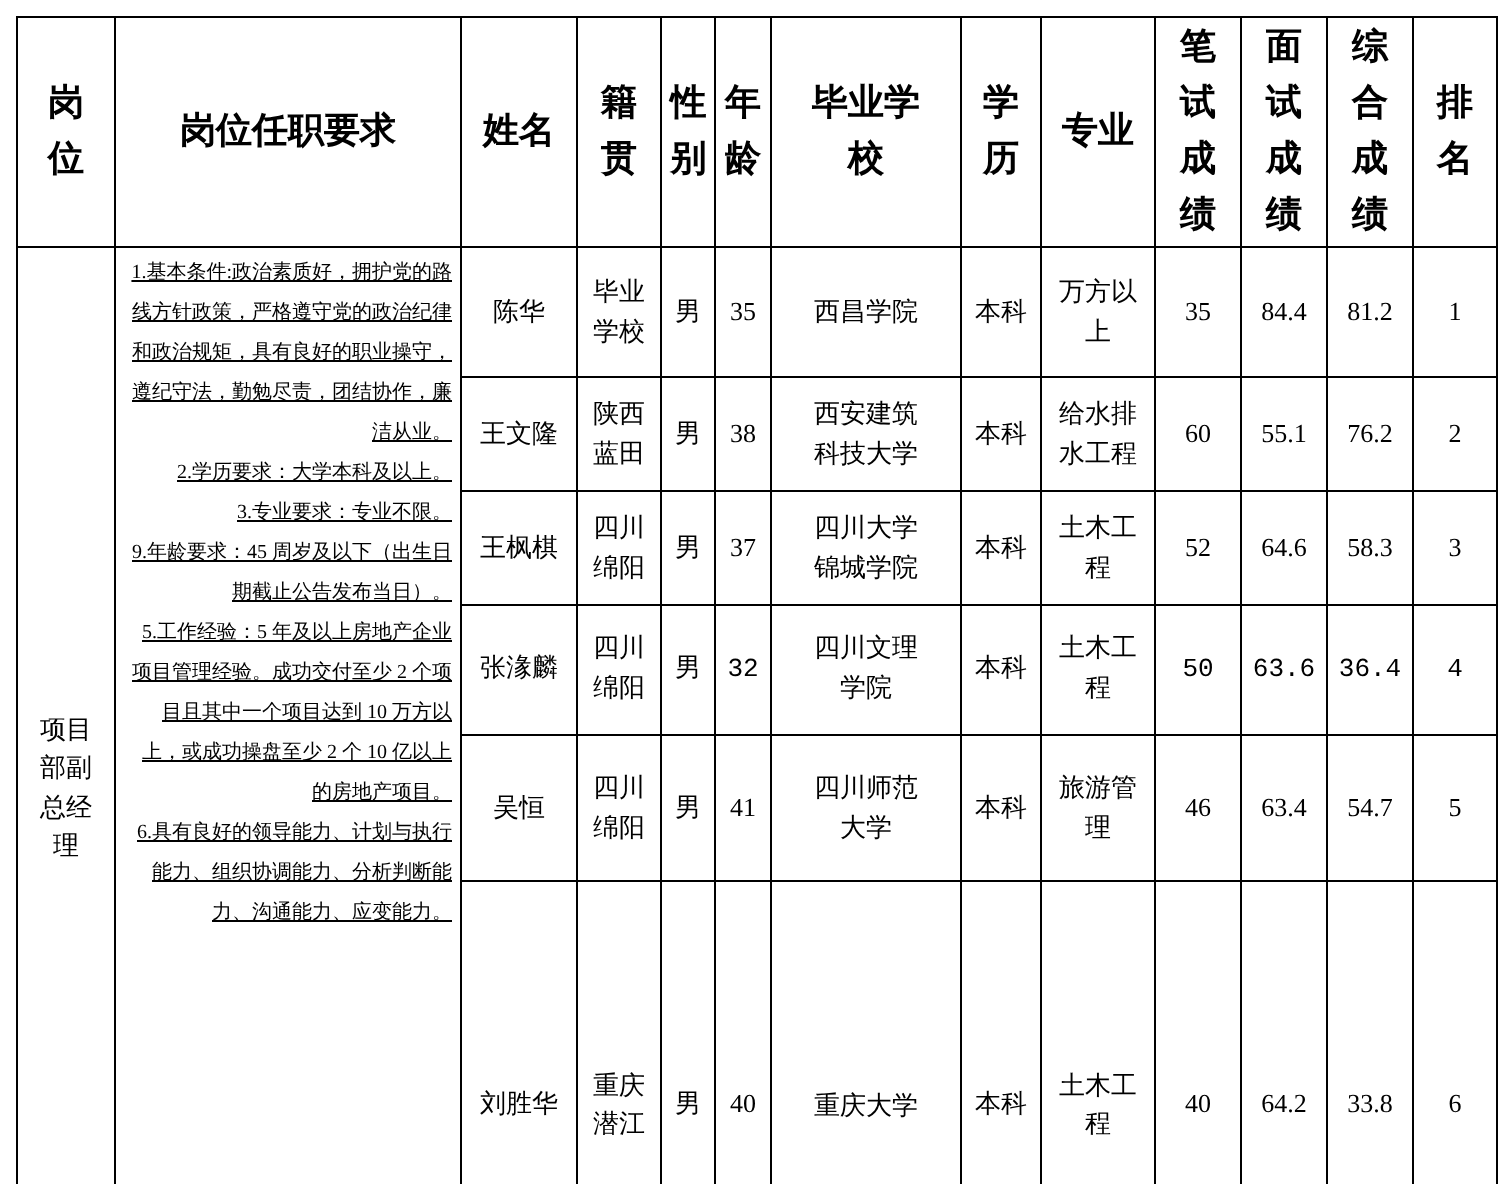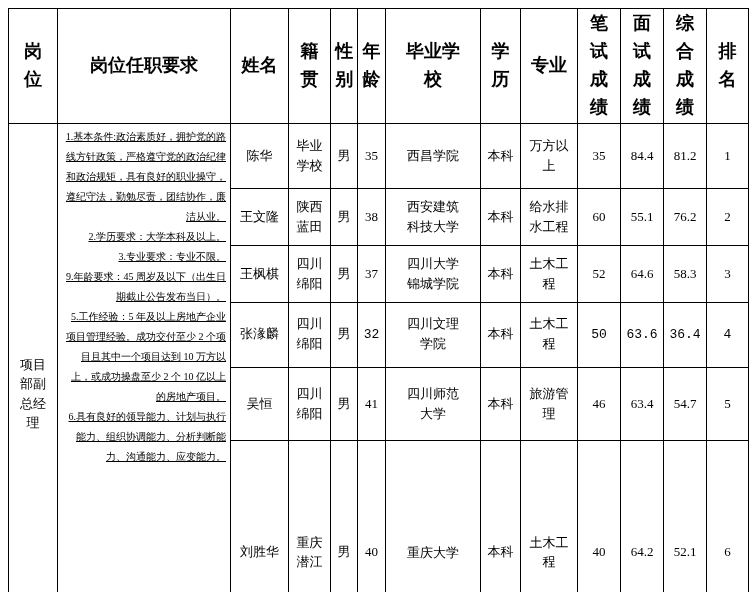--- a/index.html
+++ b/index.html
@@ -187,18 +187,18 @@
       <tr class="data-row-5">
         <td><span>刘胜华</span></td>
         <td><span class="w2">重庆潜江</span></td>
         <td><span>男</span></td>
         <td><span>40</span></td>
         <td><span class="w4">重庆大学</span></td>
         <td><span>本科</span></td>
         <td><span class="w3">土木工程</span></td>
         <td><span>40</span></td>
         <td><span>64.2</span></td>
-        <td><span>52.1</span></td>
+        <td><span>33.8</span></td>
         <td><span>6</span></td>
       </tr>
     </tbody>
   </table>
 </div>
 
 </body></html>

